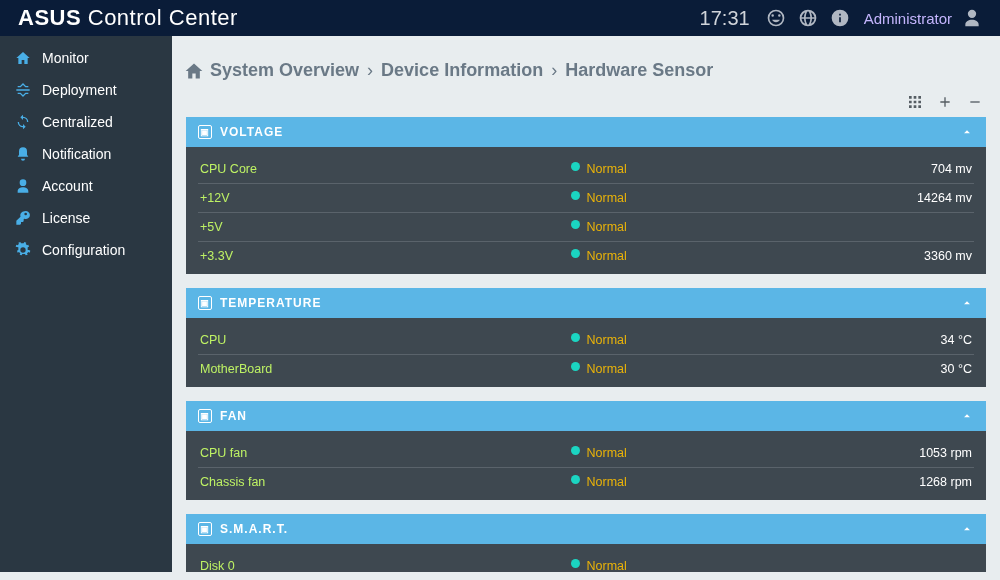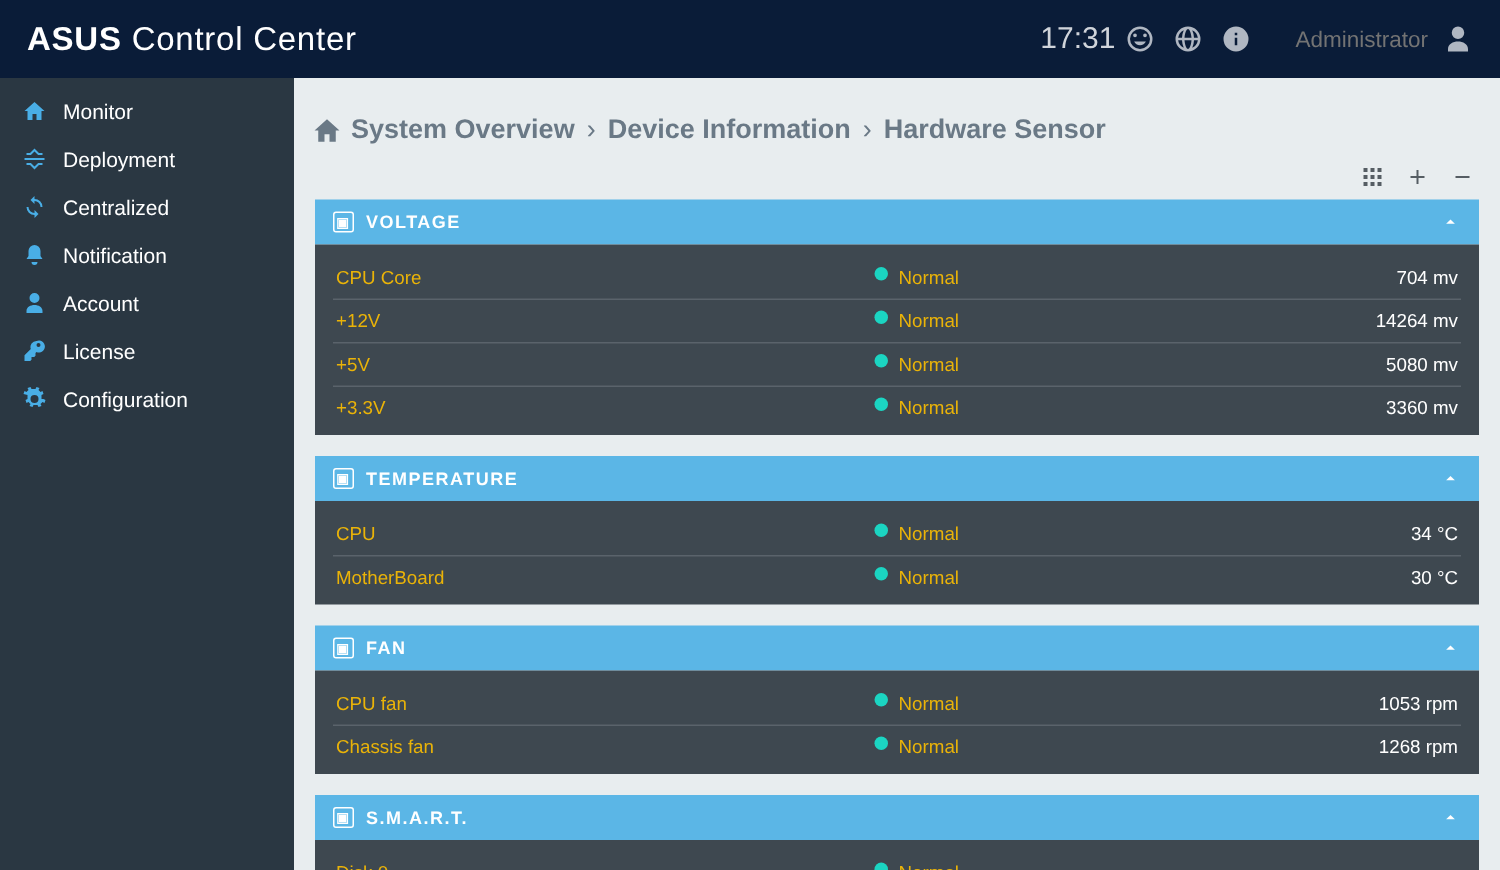--- a/index.html
+++ b/index.html
@@ -1,28 +1,28 @@
 <!DOCTYPE html>
 <html><head>
 <meta charset="utf-8">
 <style>
 * { margin: 0; padding: 0; box-sizing: border-box; }
 body { font-family: Arial, Helvetica, sans-serif; background: #e8edef; width: 1000px; height: 580px; overflow: hidden; }
 
-.topbar { height: 52px; background: #0a1c38; color: #fff; display: flex; align-items: center; padding: 0 12px 0 18px; }
+.topbar { height: 36px; background: #0a1c38; color: #fff; display: flex; align-items: center; padding: 0 12px 0 18px; }
 .brand { font-size: 22px; font-weight: 400; letter-spacing: 0.5px; }
 .brand b { font-weight: 700; }
 .topbar-spacer { flex: 1; }
-.clock { font-size: 20px; color: #d0d4da; }
+.clock { font-size: 20px; color: #d0d4da; margin-right: 10px; }
 .top-icon { width: 22px; height: 22px; margin: 0 5px; display: inline-flex; align-items: center; justify-content: center; color: #b0b7c2; cursor: pointer; }
 .top-icon svg { width: 20px; height: 20px; fill: currentColor; }
-.user-label { color: #737373; font-size: 15px; margin-left: 24px; margin-right: 4px; }
+.user-label { color: #c4b5fd; font-size: 15px; margin-left: 8px; margin-right: 4px; }
 
 .shell { display: flex; height: 536px; }
-.sidebar { width: 196px; background: #2a3742; padding-top: 6px; }
+.sidebar { width: 172px; background: #2a3742; padding-top: 6px; }
 .side-item { display: flex; align-items: center; padding: 7px 14px; color: #fff; font-size: 14px; cursor: pointer; }
 .side-item .si-icon { width: 18px; height: 18px; margin-right: 10px; display: inline-flex; align-items: center; justify-content: center; color: #49aee6; }
 .side-item .si-icon svg { width: 16px; height: 16px; fill: currentColor; }
 
 .main { flex: 1; overflow-y: auto; }
 .crumbs { display: flex; align-items: center; padding: 24px 12px 6px 12px; color: #6a7986; font-size: 18px; font-weight: 700; }
 .crumbs .home-icon { width: 20px; height: 20px; margin-right: 6px; display: inline-flex; }
 .crumbs .home-icon svg { width: 20px; height: 20px; fill: #6a7986; }
 .crumbs .sep { margin: 0 8px; font-weight: 400; }
 
@@ -33,21 +33,21 @@
 .panel { margin: 0 14px 14px 14px; }
 .panel-head { background: #5bb6e6; color: #fff; padding: 8px 12px; display: flex; align-items: center; font-size: 12px; font-weight: 700; letter-spacing: 1px; cursor: pointer; }
 .panel-head .ph-icon { width: 14px; height: 14px; margin-right: 8px; display: inline-flex; align-items: center; justify-content: center; border: 1px solid #fff; border-radius: 2px; font-size: 9px; }
 .panel-head .ph-spacer { flex: 1; }
 .panel-head .chev { width: 14px; height: 14px; }
 .panel-head .chev svg { width: 14px; height: 14px; fill: #fff; }
 
 .panel-body { background: #3e4850; padding: 8px 12px 4px 12px; }
 .row { display: flex; align-items: center; padding: 7px 2px; border-bottom: 1px solid #5a636b; font-size: 12.5px; }
 .row:last-child { border-bottom: none; }
-.row .r-name { flex: 0 0 48%; color: #eab308; }
+.row .r-name { flex: 0 0 48%; color: #bef264; }
 .row .r-status { flex: 0 0 26%; display: flex; align-items: flex-start; color: #eab308; }
 .row .r-status .dot { width: 9px; height: 9px; border-radius: 50%; background: #1bd5c2; margin-right: 7px; }
 .row .r-value { flex: 1; text-align: right; color: #fff; }
 </style>
 </head>
 <body>
 
 <div class="topbar">
   <span class="brand"><b>ASUS</b> <span>Control Center</span></span>
   <span class="topbar-spacer"></span>
@@ -185,21 +185,20 @@
               <span class="r-value">704 mv</span>
             </div>
             <div class="row">
               <span class="r-name">+12V</span>
               <span class="r-status"><span class="dot"></span>Normal</span>
               <span class="r-value">14264 mv</span>
             </div>
             <div class="row">
               <span class="r-name">+5V</span>
               <span class="r-status"><span class="dot"></span>Normal</span>
-              <span class="r-value">5080 mv</span>
             </div>
             <div class="row">
               <span class="r-name">+3.3V</span>
               <span class="r-status"><span class="dot"></span>Normal</span>
               <span class="r-value">3360 mv</span>
             </div>
           </div>
         </div>
         <div class="panel">
           <div class="panel-head">

